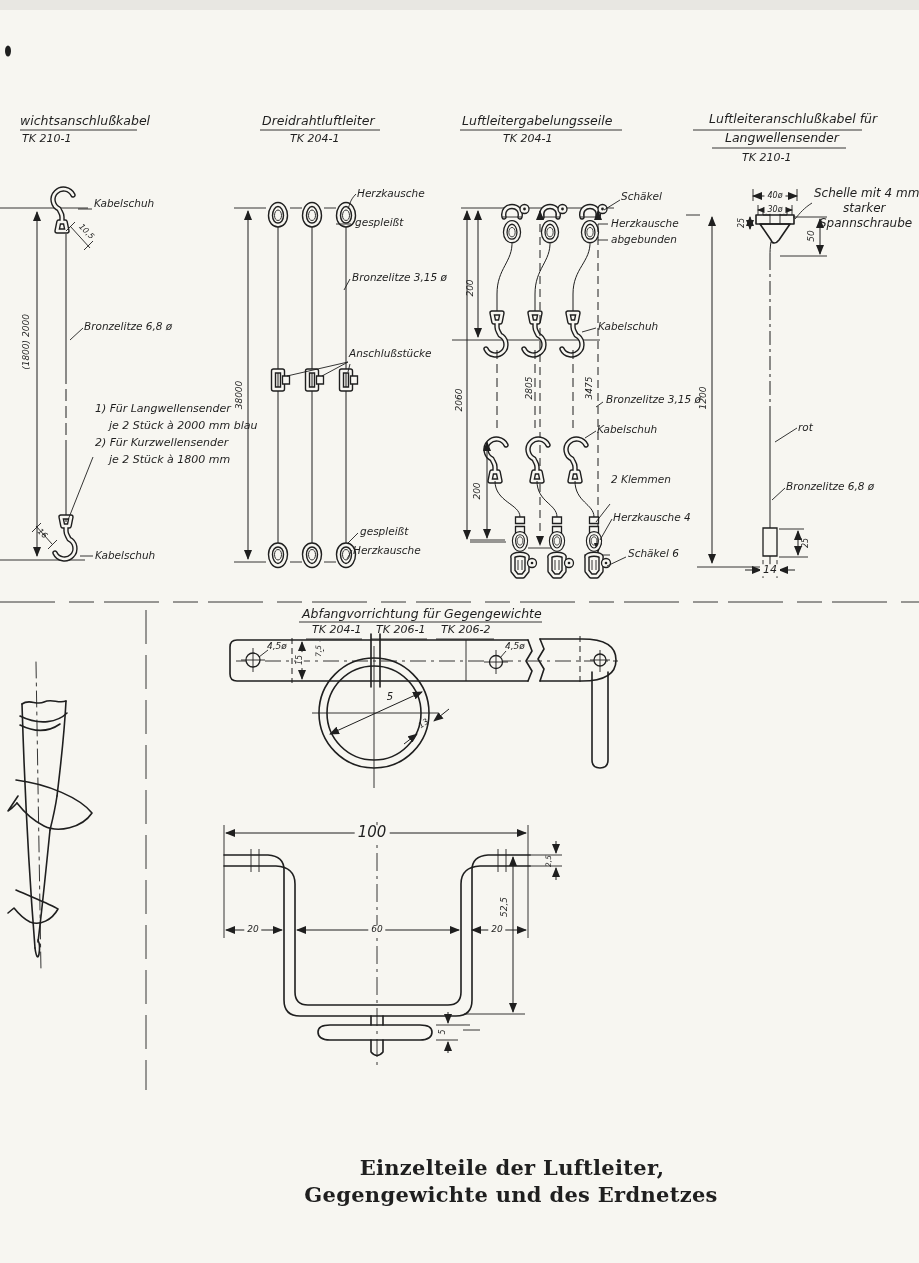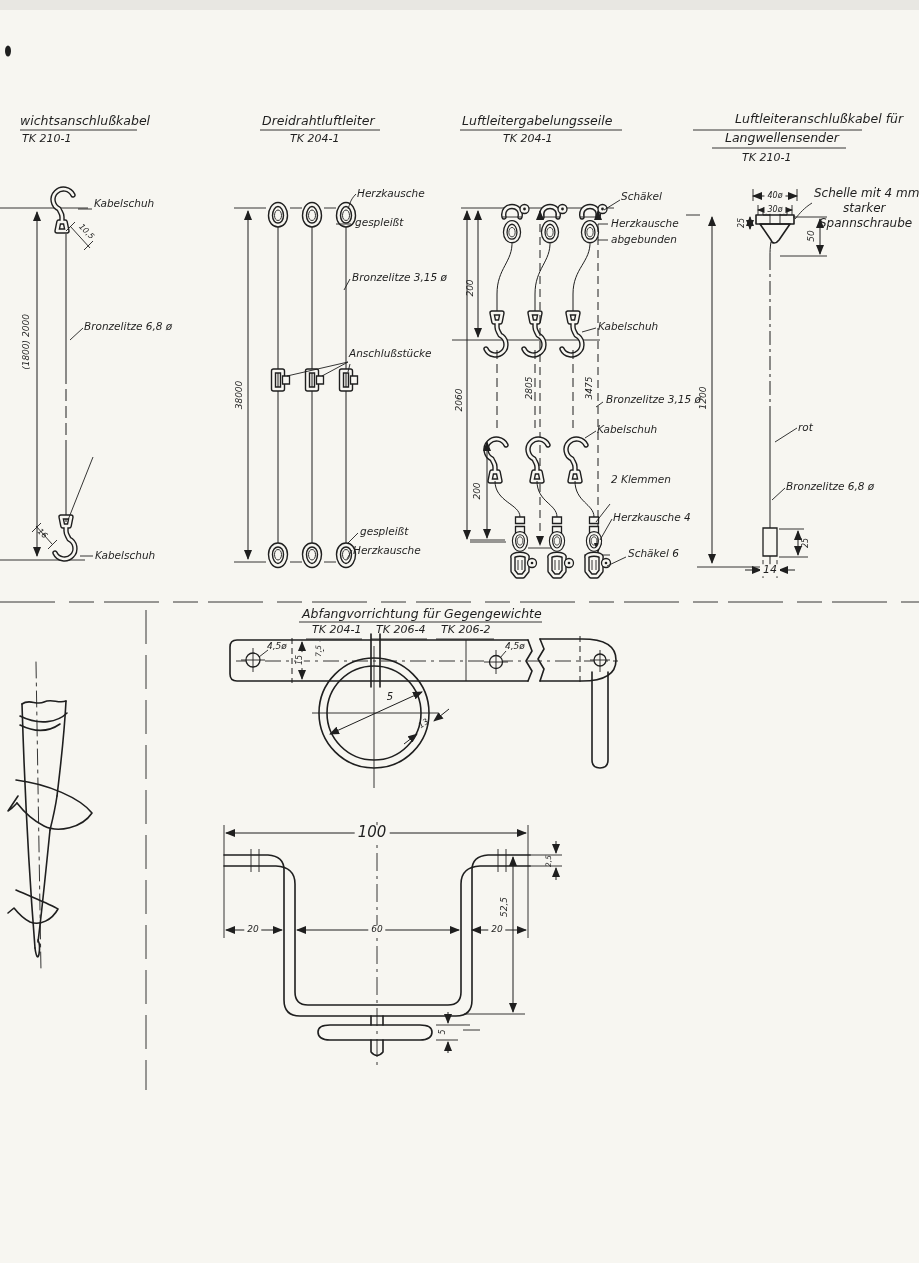--- a/index.html
+++ b/index.html
@@ -268,20 +268,26 @@
     <path class="dm" d="M448,1043 V1032" marker-end="url(#aE)"></path>
   </g>
 </svg>
 
 <span class="p hd" style="left:20px;top:104px">wichtsanschlußkabel</span>
 <span class="p tkn" style="left:22px;top:123px">TK 210-1</span>
 <span class="p" style="left:94px;top:188px">Kabelschuh</span>
 <span class="p d45 s8" style="left:86px;top:222px">10,5</span>
 <span class="p" style="left:84px;top:311px">Bronzelitze 6,8 ø</span>
 <span class="p r s9" style="left:27px;top:332px"><span>(1800)</span> <span>2000</span></span>
+<span class="p note" style="left:95px;top:390px">
+  <div>1) Für Langwellensender</div>
+  <div style="padding-left:14px">je 2 Stück à 2000 mm blau</div>
+  <div>2) Für Kurzwellensender</div>
+  <div style="padding-left:14px">je 2 Stück à 1800 mm</div>
+</span>
 <span class="p d45 s8" style="left:42px;top:524px">16</span>
 <span class="p" style="left:95px;top:540px">Kabelschuh</span>
 
 <span class="p hd" style="left:262px;top:104px">Dreidrahtluftleiter</span>
 <span class="p tkn" style="left:290px;top:123px">TK 204-1</span>
 <span class="p" style="left:357px;top:178px">Herzkausche</span>
 <span class="p" style="left:355px;top:207px">gespleißt</span>
 <span class="p" style="left:352px;top:262px">Bronzelitze 3,15 ø</span>
 <span class="p" style="left:349px;top:338px">Anschlußstücke</span>
 <span class="p r s9" style="left:240px;top:385px">38000</span>
@@ -298,49 +304,51 @@
 <span class="p r s9" style="left:460px;top:390px">2060</span>
 <span class="p r s9" style="left:530px;top:378px">2805</span>
 <span class="p r s9" style="left:590px;top:378px">3475</span>
 <span class="p" style="left:606px;top:384px">Bronzelitze 3,15 ø</span>
 <span class="p" style="left:597px;top:414px">Kabelschuh</span>
 <span class="p r s9" style="left:478px;top:481px">200</span>
 <span class="p" style="left:611px;top:464px">2 Klemmen</span>
 <span class="p" style="left:613px;top:502px">Herzkausche 4</span>
 <span class="p" style="left:628px;top:538px">Schäkel 6</span>
 
-<span class="p hd" style="left:735px;top:102px">Luftleiteranschlußkabel für</span>
+<span class="p hd" style="left:709px;top:102px">Luftleiteranschlußkabel für</span>
 <span class="p hd" style="left:725px;top:121px">Langwellensender</span>
 <span class="p tkn" style="left:742px;top:142px">TK 210-1</span>
 <span class="p c s8 bg" style="left:775px;top:186px">40ø</span>
 <span class="p c s8 bg" style="left:775px;top:200px">30ø</span>
 <span class="p r s8" style="left:742px;top:213px">25</span>
 <span class="p r s9" style="left:812px;top:226px">50</span>
 <span class="p s12" style="left:814px;top:177px">Schelle mit 4 mm</span>
 <span class="p s12" style="left:843px;top:192px">starker</span>
 <span class="p s12" style="left:819px;top:207px">Spannschraube</span>
 <span class="p r s9" style="left:704px;top:388px">1200</span>
 <span class="p" style="left:798px;top:412px">rot</span>
 <span class="p" style="left:786px;top:471px">Bronzelitze 6,8 ø</span>
 <span class="p r s8" style="left:806px;top:533px">25</span>
 <span class="p c bg" style="left:770px;top:560px;font-size:11px">14</span>
 
 <span class="p hd" style="left:302px;top:597px">Abfangvorrichtung für Gegengewichte</span>
 <span class="p tkn" style="left:312px;top:614px">TK 204-1</span>
-<span class="p tkn" style="left:376px;top:614px">TK 206-4</span>
+<span class="p tkn" style="left:376px;top:614px">TK 206-1</span>
 <span class="p tkn" style="left:441px;top:614px">TK 206-2</span>
 <span class="p s9" style="left:267px;top:632px">4,5ø</span>
 <span class="p r s8 bg" style="left:300px;top:650px">15</span>
 <span class="p r bg" style="left:319px;top:641px;font-size:7.5px">7,5</span>
 <span class="p s9" style="left:505px;top:632px">4,5ø</span>
 <span class="p c" style="left:390px;top:687px;font-size:10px">5</span>
 <span class="p c s8" style="left:424px;top:714px;transform:translate(-50%,-50%) rotate(-35deg)">13</span>
 
 <span class="p c bg" style="left:372px;top:823px;font-size:15px">100</span>
 <span class="p c bg s9" style="left:253px;top:920px">20</span>
 <span class="p c bg s9" style="left:377px;top:920px">60</span>
 <span class="p c bg s9" style="left:497px;top:920px">20</span>
 <span class="p r s9 bg" style="left:505px;top:897px">52,5</span>
 <span class="p r s8" style="left:443px;top:1022px">5</span>
 <span class="p r" style="left:549px;top:851px;font-size:7.5px">2,5</span>
 
+<span class="p c ftr" style="left:512px;top:1158px">Einzelteile der Luftleiter,</span>
+<span class="p c ftr" style="left:511px;top:1185px">Gegengewichte und des Erdnetzes</span>
 
 </div>
 
 </body></html>

